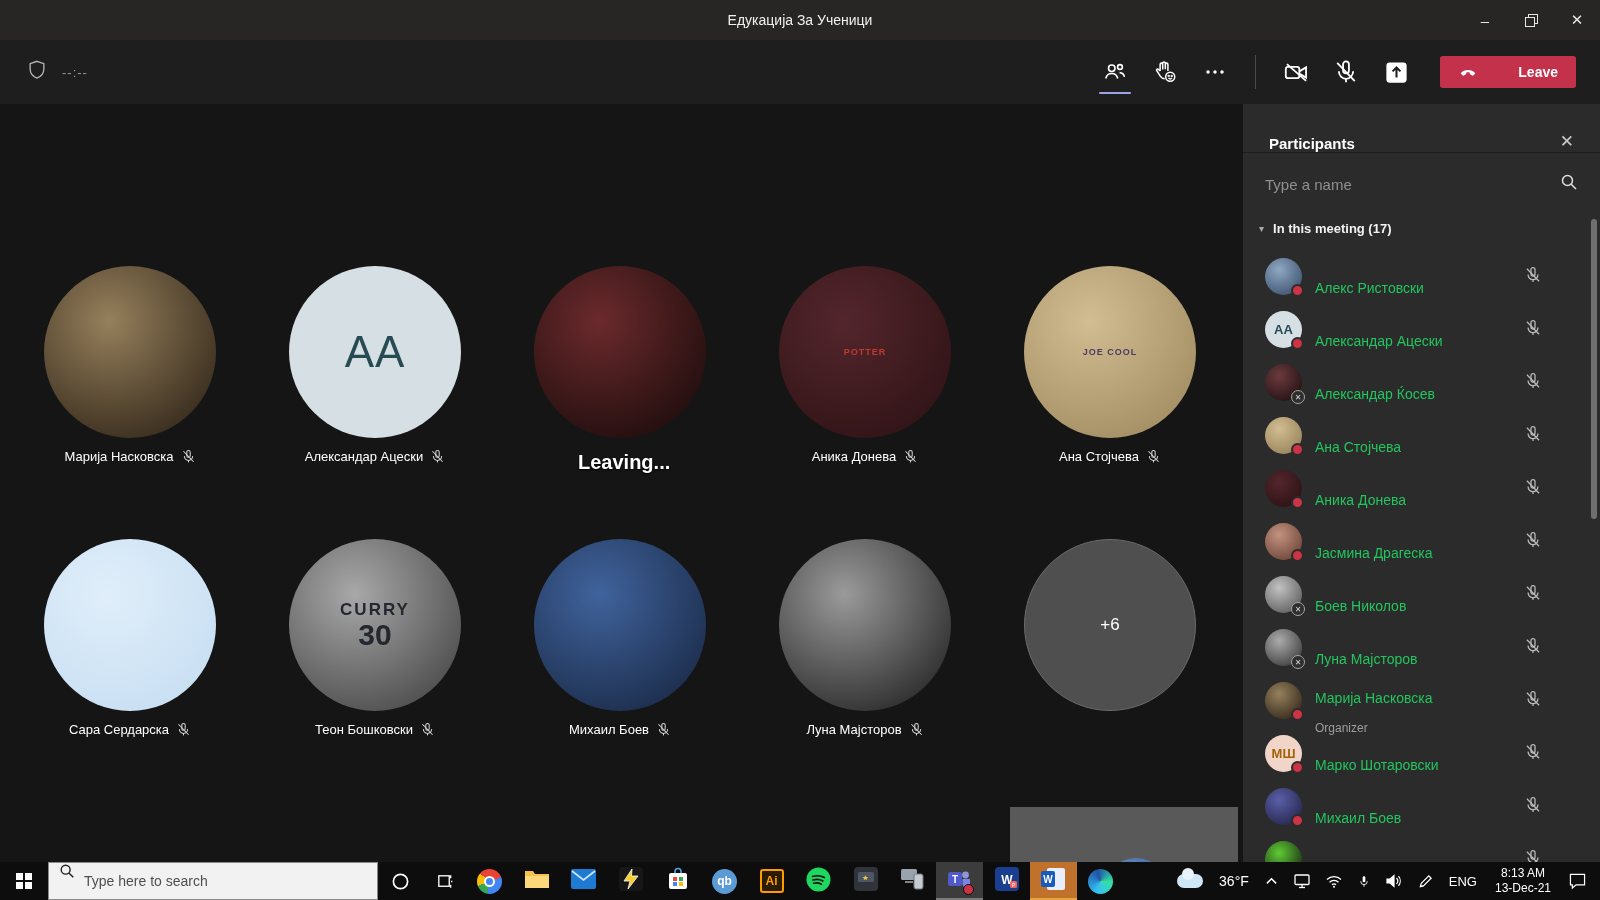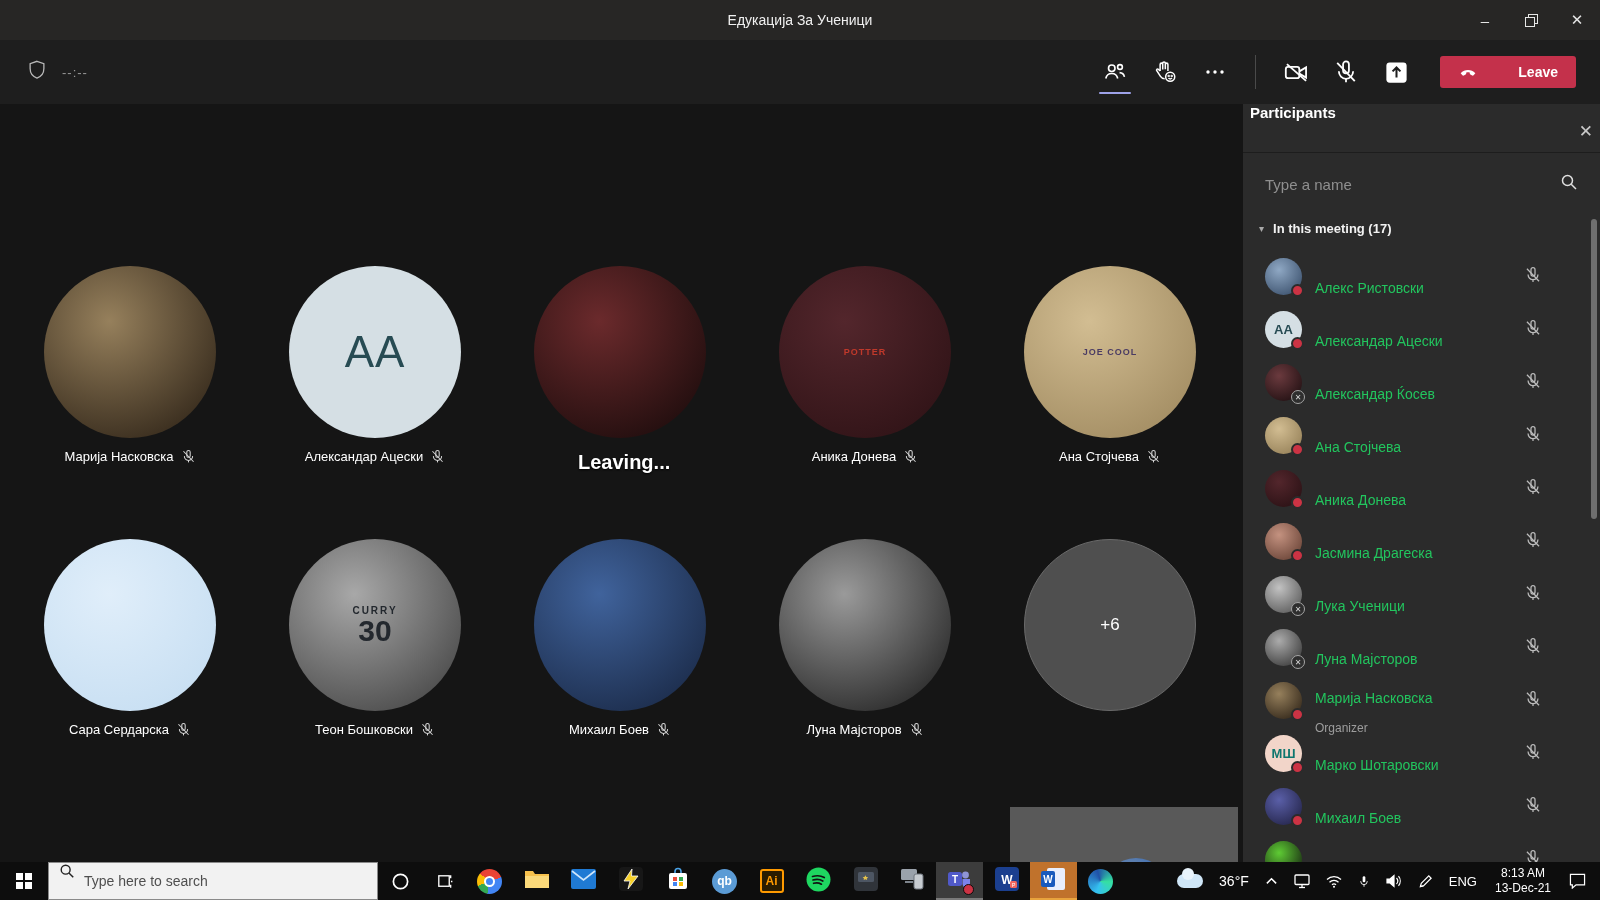--- a/index.html
+++ b/index.html
@@ -33,33 +33,33 @@
   
   .stage { position:absolute; left:0; top:104px; width:1243px; height:758px; background:#151515; }
   .circle { position:absolute; border-radius:50%; display:flex; align-items:center;
     justify-content:center; flex-direction:column; overflow:hidden; }
   .tile-label { position:absolute; display:flex; align-items:center; gap:7px;
     justify-content:center; font-size:13px; color:#fff; white-space:nowrap; }
   .leaving-label { position:absolute; font-size:20px; font-weight:700; color:#fff;
     text-shadow:0 1px 2px #000; }
   .initials-big { font-size:44px; color:#274b53; letter-spacing:1px; }
   .more-big { font-size:17px; color:#fff; }
-  .jersey-small { font-size:10px; letter-spacing:2px; color:#23282e; font-weight:700; }
+  .jersey-small { font-size:17px; letter-spacing:2px; color:#23282e; font-weight:700; }
   .jersey-big { font-size:30px; color:#23282e; font-weight:700; line-height:1; }
   .detail-tiny { font-size:9px; font-weight:700; letter-spacing:1px; }
 
   
   .selfview { position:absolute; background:#595959; }
   .selfview .circle { position:absolute; }
 
   
   .panel { position:absolute; left:1243px; top:104px; width:357px; height:758px;
     background:#2b2b2b; }
-  .p-header { height:49px; display:flex; align-items:flex-start; padding:0 7px;
-    border-bottom:1px solid #1d1d1d;flex-direction:column; }
+  .p-header { height:49px; display:flex; align-items:flex-end; padding:0 26px;
+    border-bottom:1px solid #1d1d1d; }
   .p-title { font-size:15px; font-weight:700; }
   .p-close { margin-left:auto; color:#c8c8c8; font-size:17px; }
   .p-search { height:62px; display:flex; align-items:center; padding:0 22px; }
   .p-search input { background:transparent; border:none; outline:none; color:#e8e8e8;
     font-size:15px; flex:1; font-family:inherit; }
   .p-search input::placeholder { color:#8f8f8f; }
   .p-section { display:flex; align-items:center; gap:9px; padding:0 16px; height:26px; }
   .p-caret { color:#a9a9a9; font-size:10px; }
   .p-section-label { font-size:13px; font-weight:700; color:#f2f2f2; }
   .p-list { position:absolute; left:0; right:0; top:146px; bottom:0; overflow:hidden; }
@@ -409,21 +409,21 @@
     <line x1="8" y1="12.2" x2="8" y2="14.3"></line>
     <line x1="2.6" y1="2.4" x2="13.4" y2="13.6"></line>
   </svg></span>
     </div>
       <div class="p-row">
       <div class="p-avatar-wrap">
           <div class="p-avatar" style="background:radial-gradient(circle at 38% 32%, #c2c2c2 0%, #4c4c4c 100%);"></div>
           <div class="offline-dot">✕</div>
         </div>
       <div class="p-name-col">
-        <span class="p-name">Лука Ученици</span>
+        <span class="p-name">Боев Николов</span>
 
       </div>
       <span class="p-mic"><svg width="18" height="18" viewBox="0 0 16 16" fill="none" stroke="#bdbdbd" stroke-width="1.1">
     <rect x="6.2" y="1.5" width="3.6" height="7.4" rx="1.8"></rect>
     <path d="M3.6 7.6a4.4 4.6 0 0 0 8.8 0"></path>
     <line x1="8" y1="12.2" x2="8" y2="14.3"></line>
     <line x1="2.6" y1="2.4" x2="13.4" y2="13.6"></line>
   </svg></span>
     </div>
       <div class="p-row">
@@ -453,21 +453,21 @@
       </div>
       <span class="p-mic"><svg width="18" height="18" viewBox="0 0 16 16" fill="none" stroke="#bdbdbd" stroke-width="1.1">
     <rect x="6.2" y="1.5" width="3.6" height="7.4" rx="1.8"></rect>
     <path d="M3.6 7.6a4.4 4.6 0 0 0 8.8 0"></path>
     <line x1="8" y1="12.2" x2="8" y2="14.3"></line>
     <line x1="2.6" y1="2.4" x2="13.4" y2="13.6"></line>
   </svg></span>
     </div>
       <div class="p-row">
       <div class="p-avatar-wrap">
-          <div class="p-avatar" style="background:#f2d5c9;color:#0f766e">МШ</div>
+          <div class="p-avatar" style="background:#f2d5c9;color:#a16207">МШ</div>
           <div class="status-dot" style="background:#cc3344"></div>
         </div>
       <div class="p-name-col">
         <span class="p-name">Марко Шотаровски</span>
 
       </div>
       <span class="p-mic"><svg width="18" height="18" viewBox="0 0 16 16" fill="none" stroke="#bdbdbd" stroke-width="1.1">
     <rect x="6.2" y="1.5" width="3.6" height="7.4" rx="1.8"></rect>
     <path d="M3.6 7.6a4.4 4.6 0 0 0 8.8 0"></path>
     <line x1="8" y1="12.2" x2="8" y2="14.3"></line>

